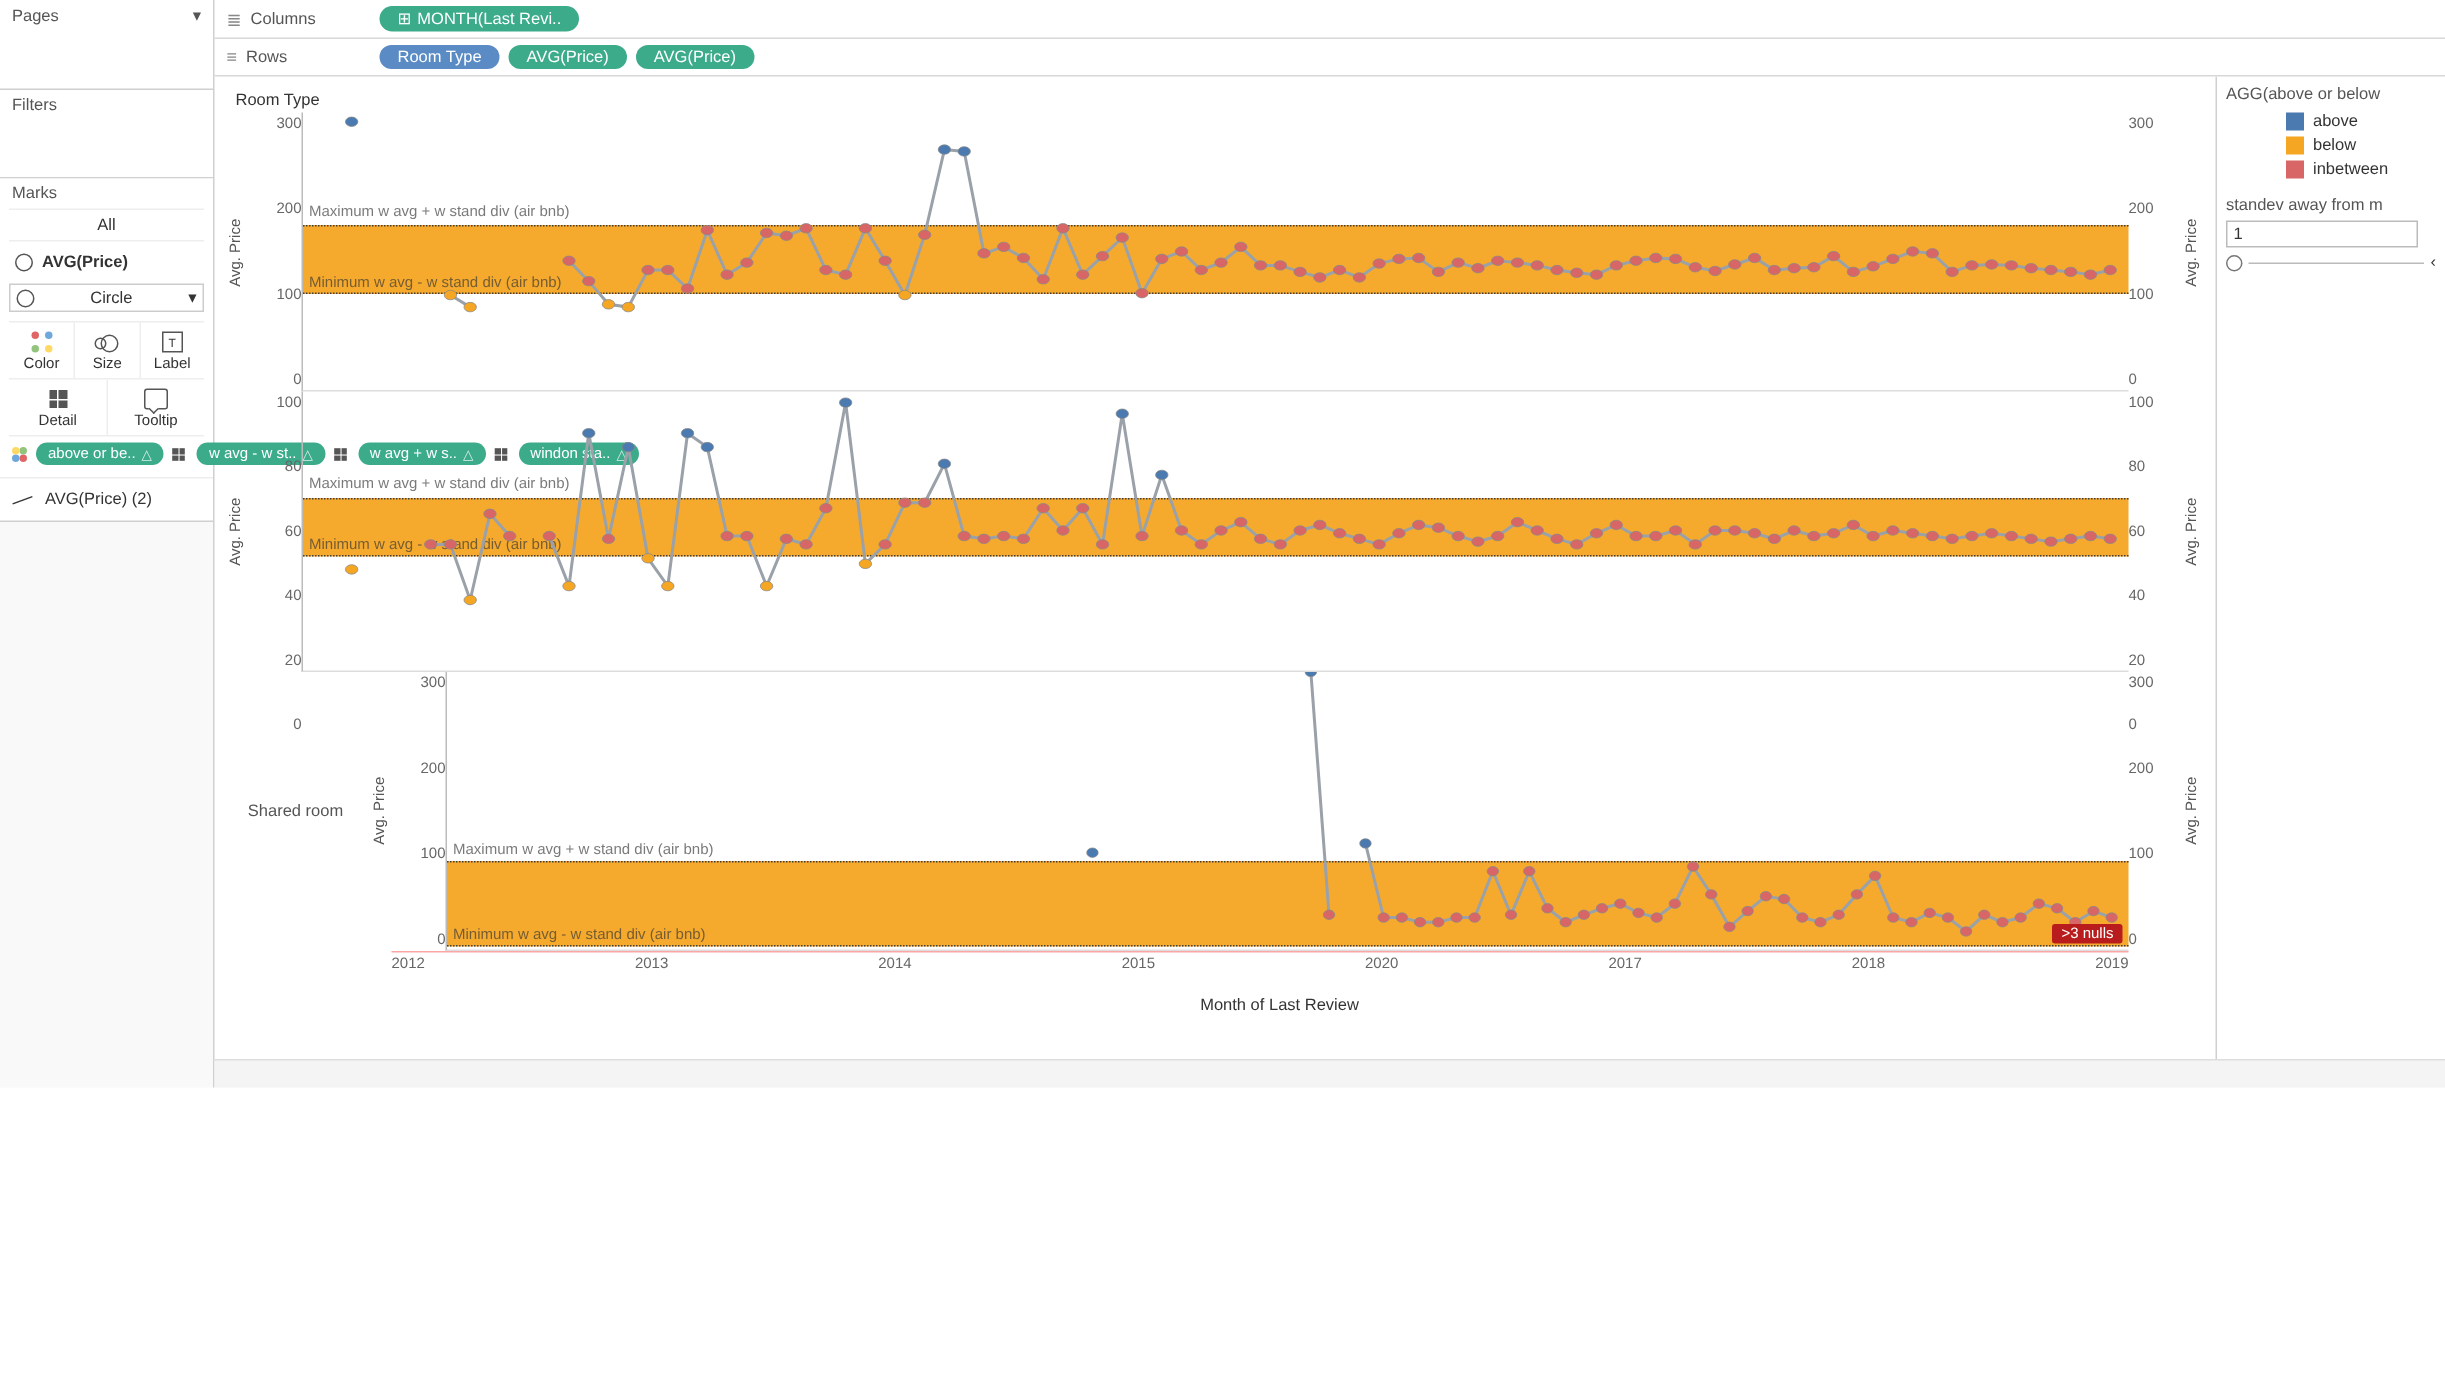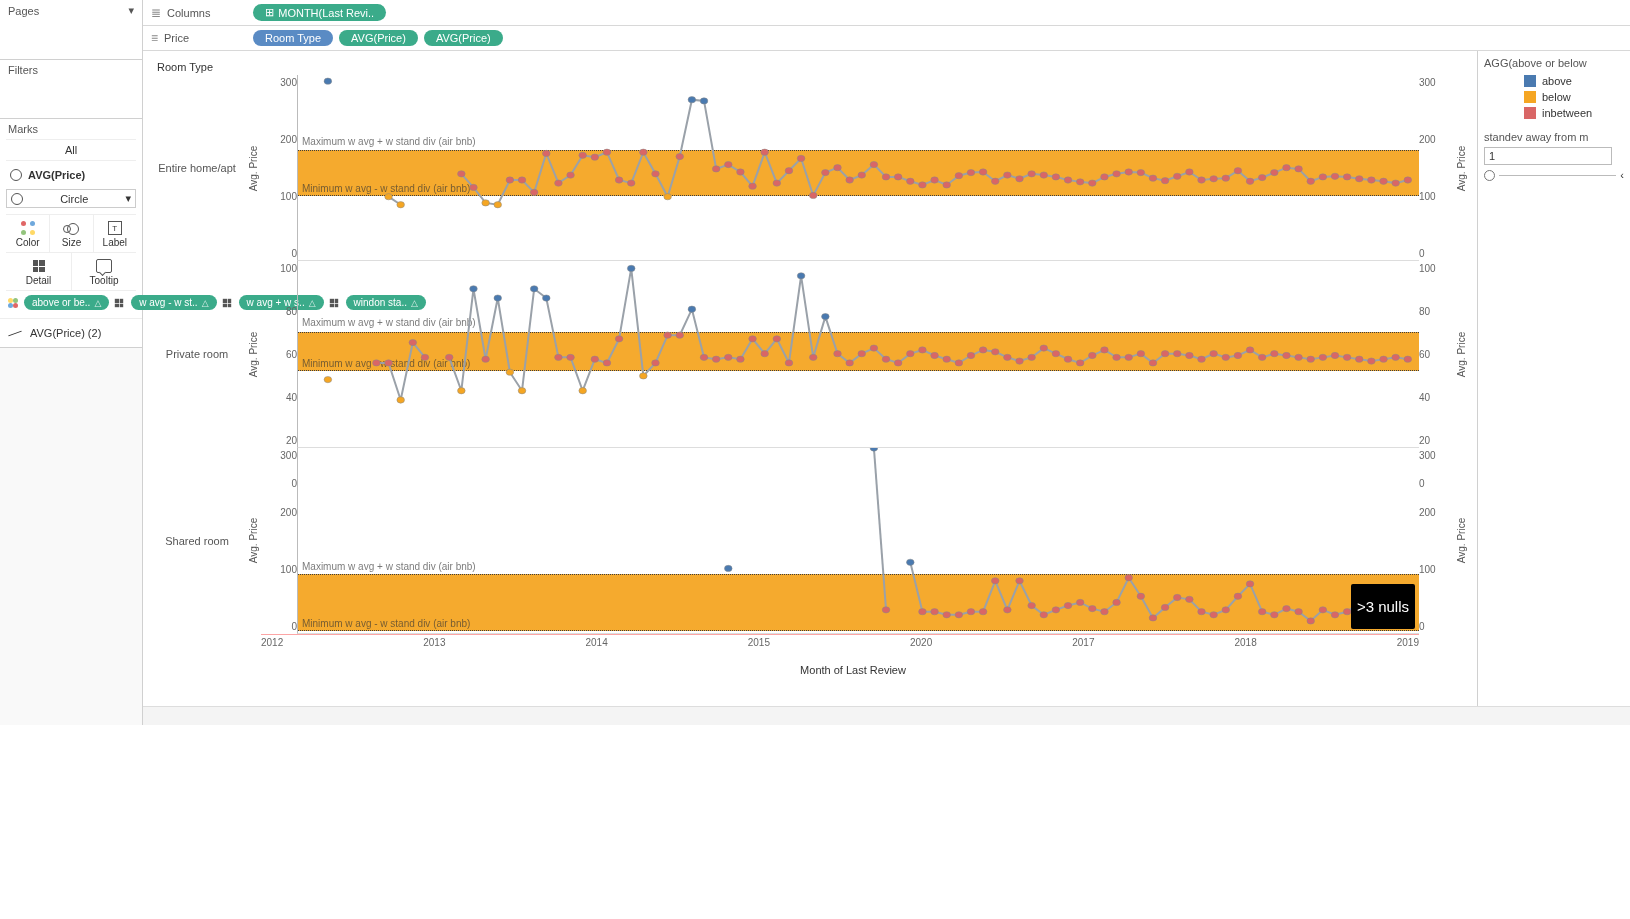--- a/index.html
+++ b/index.html
@@ -191,22 +191,22 @@
 }
 .plot .band{
   position:absolute;left:0;right:0;background:#f5a623;opacity:.95;
   border-top:1px dotted #333;border-bottom:1px dotted #333;
 }
 .plot .bandtext{
   position:absolute;left:4px;font-size:10px;color:#333;opacity:.65;
 }
 .plot svg{position:absolute;left:0;top:0;width:100%;height:100%;}
 .nulls-badge{
-  position:absolute;right:4px;bottom:4px;background:#000000;color:#fff;
-  font-size:15px;padding:14px 6px;border-radius:2px;
+  position:absolute;right:4px;bottom:4px;background:#b91c1c;color:#fff;
+  font-size:10px;padding:1px 6px;border-radius:2px;
 }
 .x-axis-row{
   display:flex;margin-left:112px;margin-right:52px;
   font-size:10px;color:#666;border-top:1px solid #fca5a5;
 }
 .x-ticks{flex:1;display:flex;justify-content:space-between;padding:2px 0 0 0;}
 .x-title{text-align:center;font-size:11px;color:#333;margin-top:16px;margin-left:138px;margin-right:52px;}
 
 .rightpanel{
   width:140px;border-left:1px solid #d0d0d0;padding:6px 6px;
@@ -377,37 +377,36 @@
       <div class="shelf-pills">
         <span class="shelf-pill green">
             <span>⊞</span>
             <span>MONTH(Last Revi..</span>
           </span>
       </div>
     </div>
     <div class="shelf">
       <div class="label">
           <span class="rows-icon">≡</span>
-          <span>Price</span>
+          <span>Rows</span>
         </div>
       <div class="shelf-pills">
         <span class="shelf-pill blue">Room Type</span>
         <span class="shelf-pill green">AVG(Price)</span>
         <span class="shelf-pill green">AVG(Price)</span>
       </div>
     </div>
 
     <div class="viz-wrap">
       <div class="viz">
         <div class="facet-header">Room Type</div>
 
         <div class="chart-stack">
 
           <div class="facet">
-            <div class="facet-label">Entire home/apt</div>
             <div class="axis-label-left">
                 <span>Avg. Price</span>
               </div>
             <div class="yticks-left">
                 <div>300</div>
                 <div>200</div>
                 <div>100</div>
                 <div>0</div>
               </div>
             <div class="plot">
@@ -506,21 +505,20 @@
                 <div>200</div>
                 <div>100</div>
                 <div>0</div>
               </div>
             <div class="axis-label-right">
                 <span>Avg. Price</span>
               </div>
           </div>
 
           <div class="facet">
-            <div class="facet-label">Private room</div>
             <div class="axis-label-left">
                 <span>Avg. Price</span>
               </div>
             <div class="yticks-left">
                 <div>100</div>
                 <div>80</div>
                 <div>60</div>
                 <div>40</div>
                 <div>20</div>
                 <div>0</div>

